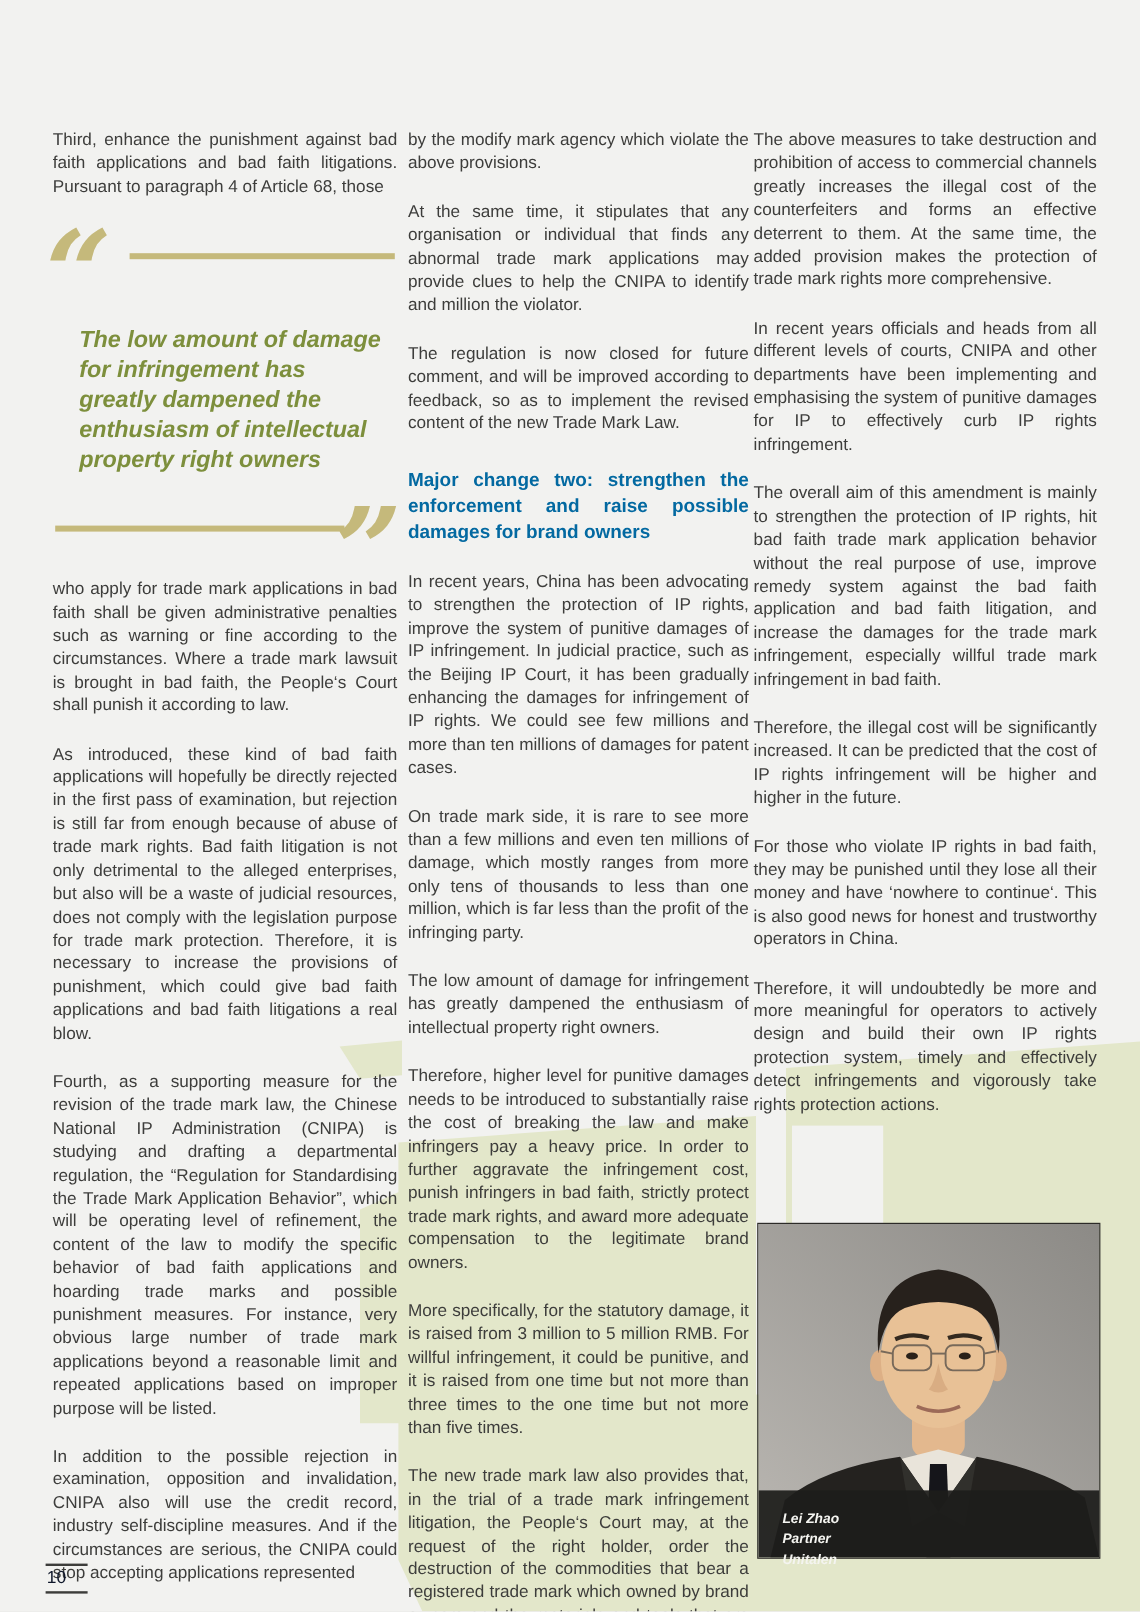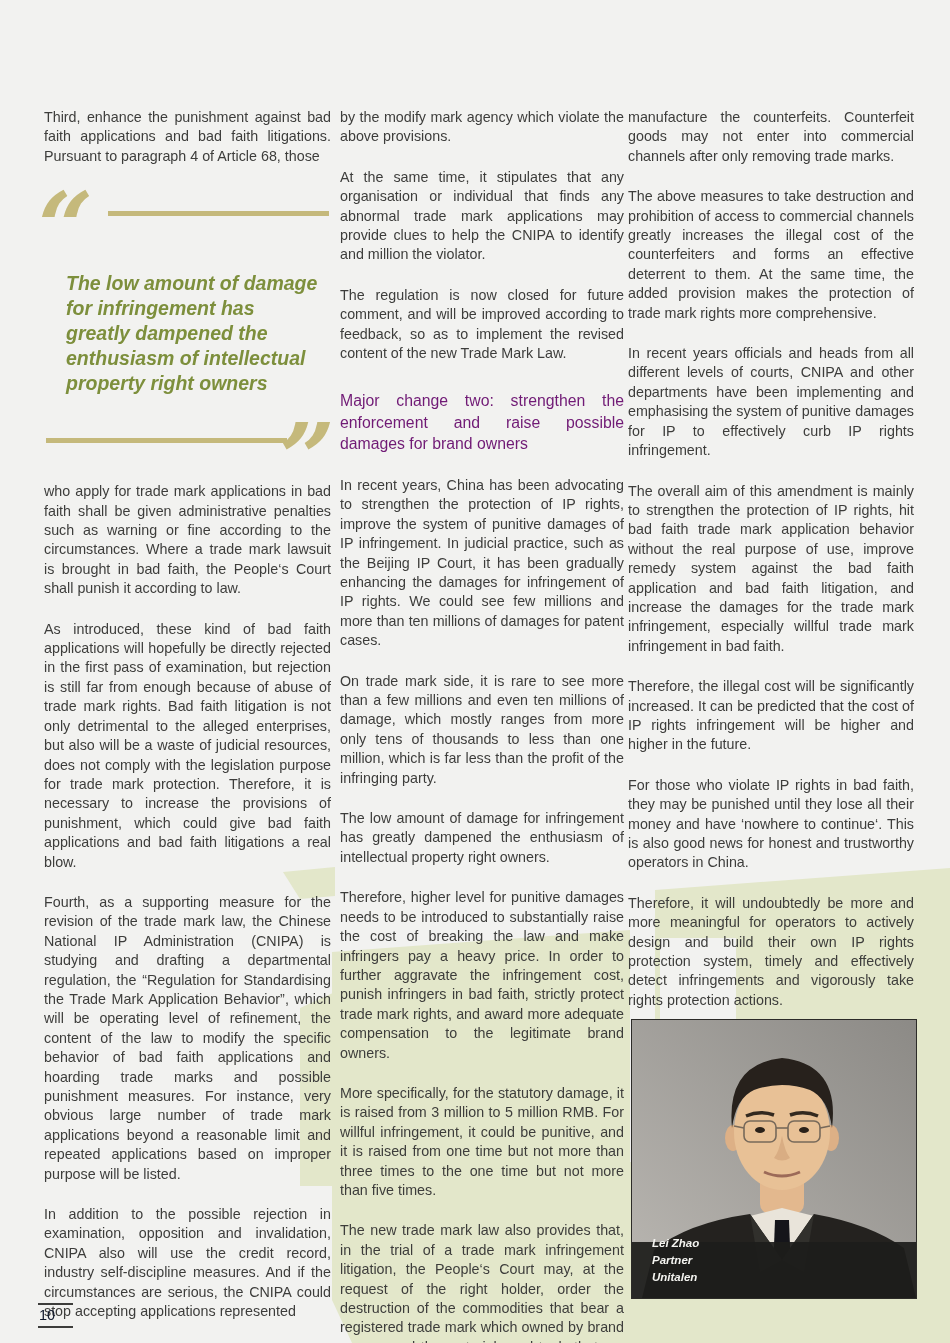--- a/index.html
+++ b/index.html
@@ -35,40 +35,40 @@
   .quote-close{position:relative;height:52px;margin-top:34px;}
   .quote-close .quote-rule{left:2px;right:44px;top:8px;}
   .quote-text{
     margin:26px 0 0 22px;width:252px;
     color:#7d8f3c;font-size:19.5px;line-height:25px;
     font-weight:bold;font-style:italic;text-align:left;
   }
   .resume{margin-top:10px;}
 
   .mid-heading{
-    color:#701a75;font-weight:normal;font-size:15.8px;line-height:21.5px;
+    color:#0369a1;font-weight:bold;font-size:15.8px;line-height:21.5px;
     text-align:justify;margin:27px 0 21px 0;
   }
 
   
   .pagenum{
     position:absolute;left:38px;top:1303px;z-index:2;
     font-size:14.5px;color:#0f172a;
     border-top:2px solid #3d3d3b;border-bottom:2px solid #3d3d3b;
     width:34px;padding:2px 0 3px 1px;
   }
 
   
   .photo{
     position:absolute;left:632px;top:1020px;width:284px;height:278px;z-index:3;
     outline:1px solid #2c2b28;
   }
   .photo svg{display:block;}
   .caption{
-    position:absolute;left:20px;top:215px;z-index:4;
+    position:absolute;left:20px;top:238px;z-index:4;
     color:#f4f4f0;font-size:11.5px;line-height:17px;
     font-weight:bold;font-style:italic;
   }
 </style>
 </head>
 <body>
 
 <div class="page">
 
   <svg class="decor" width="950" height="1343" viewBox="0 0 950 1343" aria-hidden="true">
@@ -107,21 +107,20 @@
     <h2 class="mid-heading">Major change two: strengthen the enforcement and raise possible damages for brand owners</h2>
     <p>In recent years, China has been advocating to strengthen the protection of IP rights, improve the system of punitive damages of IP infringement. In judicial practice, such as the Beijing IP Court, it has been gradually enhancing the damages for infringement of IP rights. We could see few millions and more than ten millions of damages for patent cases.</p>
     <p>On trade mark side, it is rare to see more than a few millions and even ten millions of damage, which mostly ranges from more only tens of thousands to less than one million, which is far less than the profit of the infringing party.</p>
     <p>The low amount of damage for infringement has greatly dampened the enthusiasm of intellectual property right owners.</p>
     <p>Therefore, higher level for punitive damages needs to be introduced to substantially raise the cost of breaking the law and make infringers pay a heavy price. In order to further aggravate the infringement cost, punish infringers in bad faith, strictly protect trade mark rights, and award more adequate compensation to the legitimate brand owners.</p>
     <p>More specifically, for the statutory damage, it is raised from 3 million to 5 million RMB. For willful infringement, it could be punitive, and it is raised from one time but not more than three times to the one time but not more than five times.</p>
     <p>The new trade mark law also provides that, in the trial of a trade mark infringement litigation, the People‘s Court may, at the request of the right holder, order the destruction of the commodities that bear a registered trade mark which owned by brand owners and the materials and tools that are mainly used to</p>
   </div>
 
   <div class="col col-right">
-    <p>manufacture the counterfeits. Counterfeit goods may not enter into commercial channels after only removing trade marks.</p>
     <p>The above measures to take destruction and prohibition of access to commercial channels greatly increases the illegal cost of the counterfeiters and forms an effective deterrent to them. At the same time, the added provision makes the protection of trade mark rights more comprehensive.</p>
     <p>In recent years officials and heads from all different levels of courts, CNIPA and other departments have been implementing and emphasising the system of punitive damages for IP to effectively curb IP rights infringement.</p>
     <p>The overall aim of this amendment is mainly to strengthen the protection of IP rights, hit bad faith trade mark application behavior without the real purpose of use, improve remedy system against the bad faith application and bad faith litigation, and increase the damages for the trade mark infringement, especially willful trade mark infringement in bad faith.</p>
     <p>Therefore, the illegal cost will be significantly increased. It can be predicted that the cost of IP rights infringement will be higher and higher in the future.</p>
     <p>For those who violate IP rights in bad faith, they may be punished until they lose all their money and have ‘nowhere to continue‘. This is also good news for honest and trustworthy operators in China.</p>
     <p>Therefore, it will undoubtedly be more and more meaningful for operators to actively design and build their own IP rights protection system, timely and effectively detect infringements and vigorously take rights protection actions.</p>
   </div>
 
   <div class="photo">
     <svg width="284" height="278" viewBox="0 0 284 278" aria-hidden="true">

